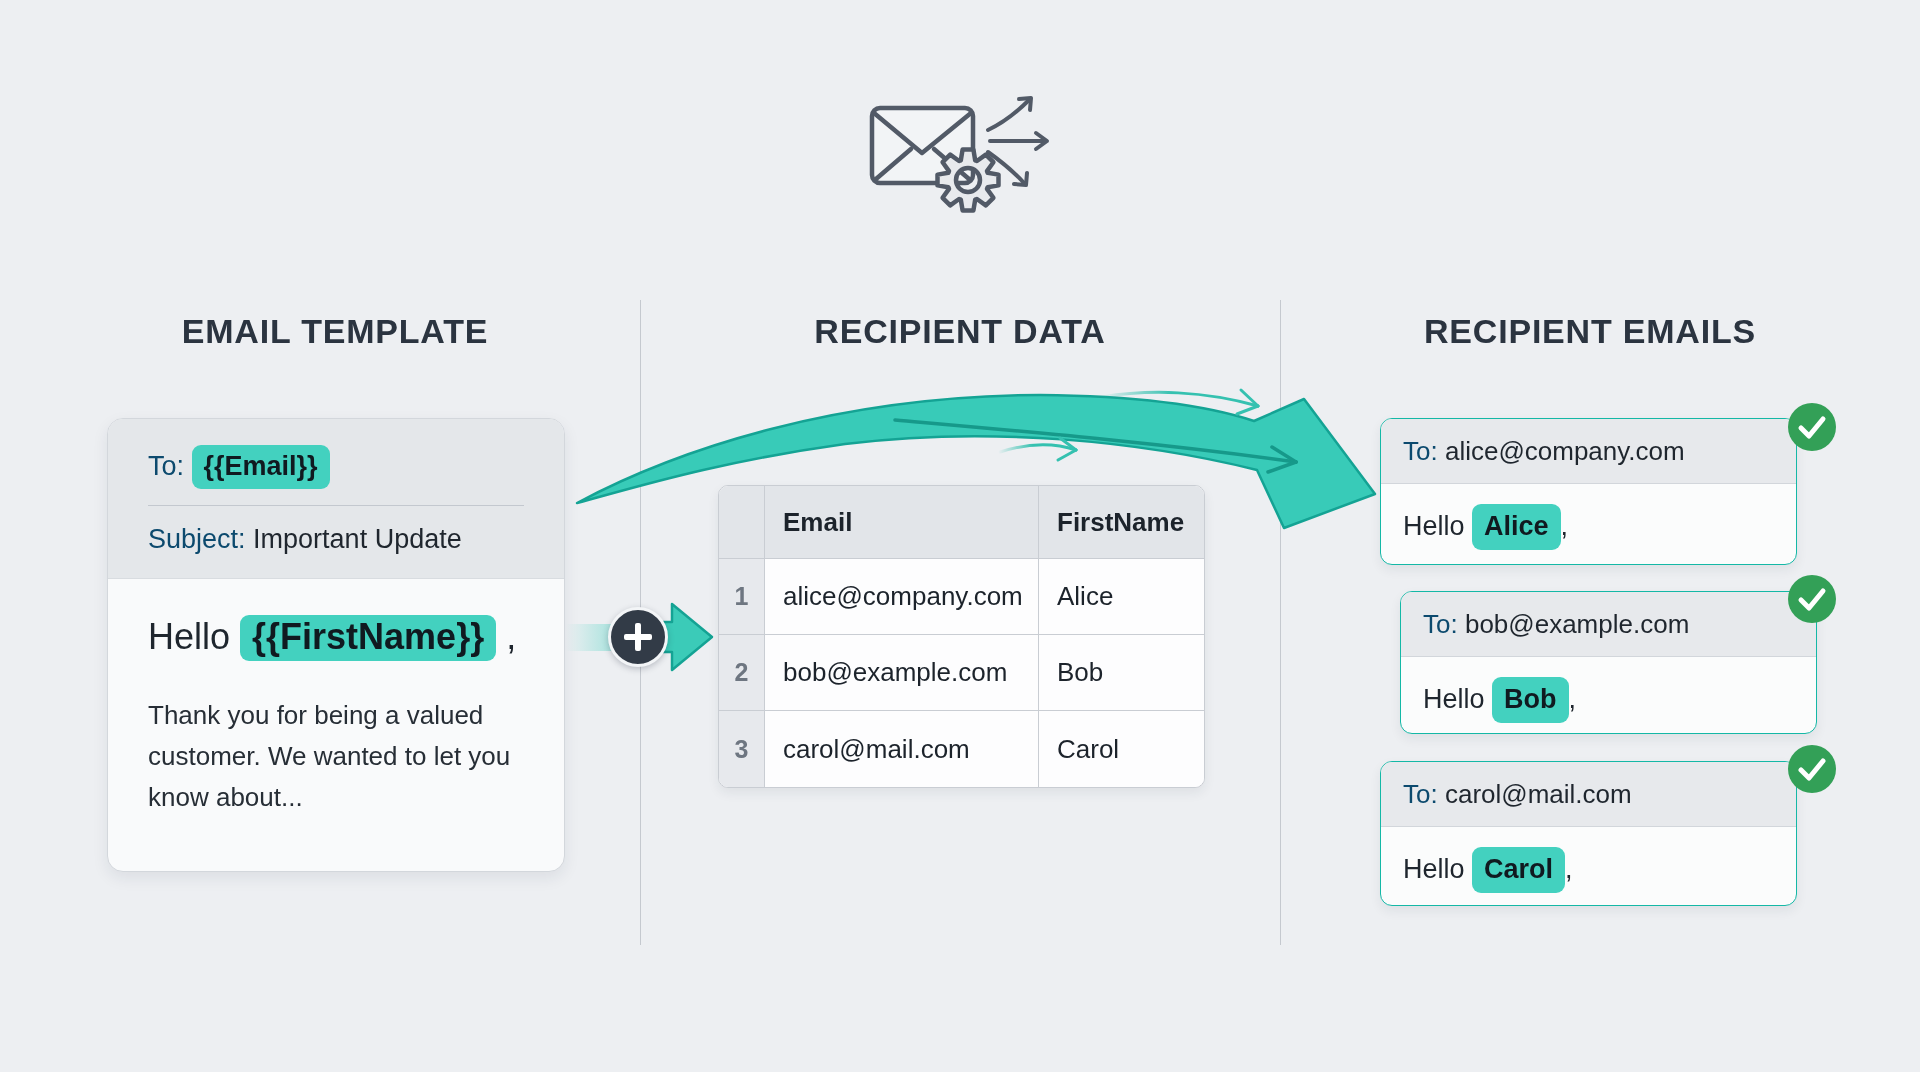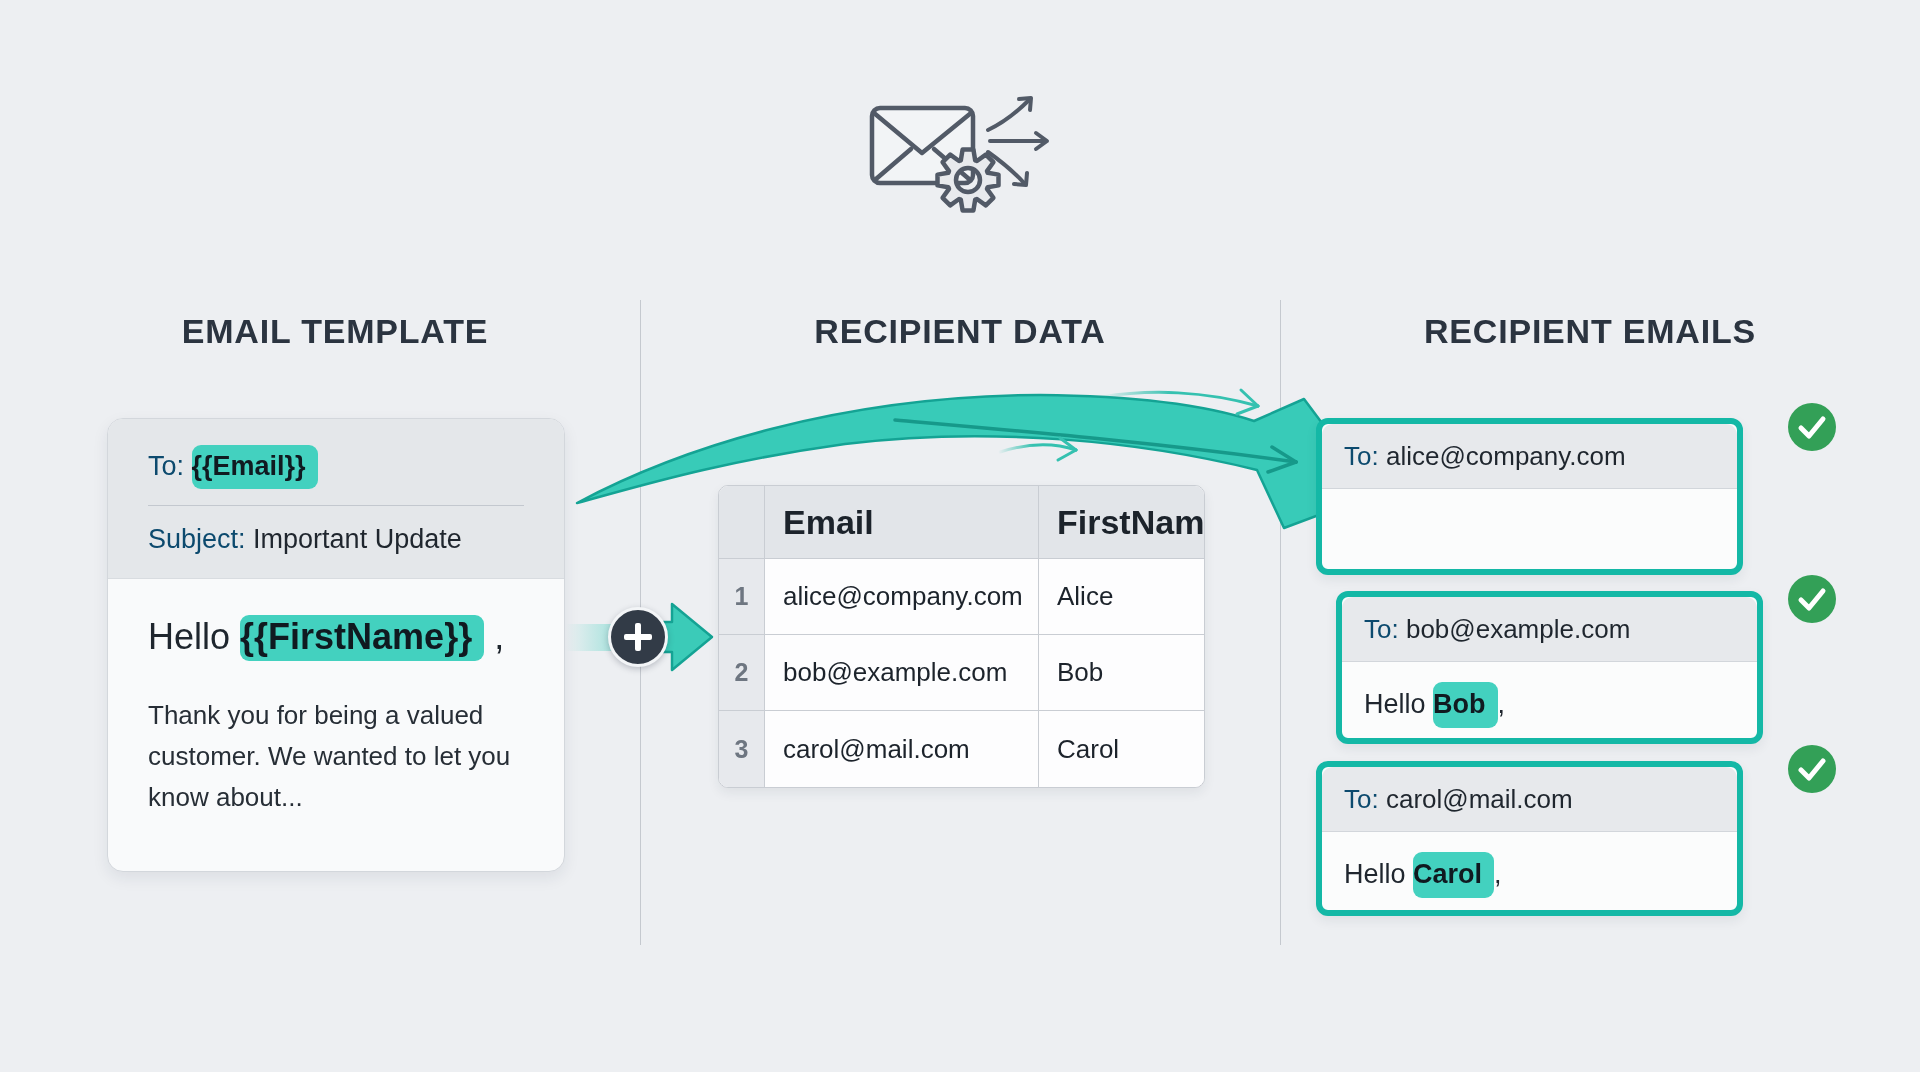--- a/index.html
+++ b/index.html
@@ -26,21 +26,21 @@
     box-shadow:0 6px 16px rgba(30,40,60,.08);
   }
   .tcard-head{
     background:#e4e7ea;border-radius:15px 15px 0 0;
     padding:26px 40px 20px 40px;border-bottom:1px solid #d8dce0;
   }
   .row-line{font-size:27px;line-height:38px;white-space:nowrap;}
   .muted{color:#0c4a6e;}
   .chip{
     display:inline-block;background:#43d1bf;color:#101a20;font-weight:700;
-    border-radius:9px;padding:2px 12px 4px 0;
+    border-radius:9px;padding:2px 12px 4px 12px;
   }
   .head-divider{border:none;border-top:1.5px solid #c3c8cf;margin:16px 0 14px 0;}
   .tcard-body{padding:36px 40px 0 40px;}
   .greeting{font-size:36px;line-height:40px;}
   .body-par{margin-top:34px;width:378px;font-size:26px;line-height:41px;color:#272e36;}
 
   
   .merge-trail{
     position:absolute;left:566px;top:624px;width:60px;height:27px;
     background:linear-gradient(to right,rgba(67,209,191,0),rgba(67,209,191,.5));
@@ -58,27 +58,27 @@
     position:absolute;left:718px;top:485px;
     display:grid;grid-template-columns:46px 274px 165px;grid-template-rows:73px 76px 76px 76px;
     border:1px solid #c9cdd3;border-radius:10px;overflow:hidden;
     box-shadow:0 5px 12px rgba(30,40,60,.07);background:#fdfdfe;
   }
   .rtable>div{border-right:1px solid #c9cdd3;border-bottom:1px solid #c9cdd3;display:flex;align-items:center;}
   .rtable>div:nth-child(3n){border-right:none;}
   .rtable>div:nth-child(n+10){border-bottom:none;}
   .cell-corner,.cell-head{background:#e2e5e9;}
   .cell-num{background:#e7e9ed;color:#6e7681;font-weight:700;font-size:25px;justify-content:center;}
-  .cell-head{font-weight:700;font-size:34px;color:#1c232b;padding-left:18px;}
+  .cell-head{font-weight:700;font-size:26px;color:#1c232b;padding-left:18px;}
   .cell-data{background:#fdfdfe;font-size:26px;color:#1c232b;padding-left:18px;}
 
   
   .ecard{
-    position:absolute;left:1316px;width:415px;
-    border-radius:12px;border:6px solid #14b8a6;background:#fbfcfc;
+    position:absolute;left:1380px;width:415px;
+    border-radius:12px;border:1px solid #14b8a6;background:#fbfcfc;
     box-shadow:0 5px 12px rgba(30,40,60,.07);
   }
   .ecard-head{
     background:#e7e9ec;border-radius:11px 11px 0 0;border-bottom:1px solid #d2d6db;
     height:64px;line-height:64px;padding-left:22px;font-size:26px;white-space:nowrap;
   }
   .ecard-body{padding:20px 22px;font-size:27px;line-height:40px;white-space:nowrap;}
   .badge{position:absolute;width:48px;height:48px;}
 
   svg{display:block;}
@@ -207,20 +207,24 @@
       <path d="M 1076 450 L 1060 438" stroke="#35c1b0"></path>
       <path d="M 1076 450 L 1058 460" stroke="#35c1b0"></path>
     </g>
   </svg>
 
   <div class="ecard" style="top:418px;height:145px;">
     <div class="ecard-head">
       <span class="muted">To:</span>
       <span>alice@company.com</span>
     </div>
+    <div class="ecard-body">
+      <span>Hello</span>
+      <span class="chip">Alice</span><span>,</span>
+    </div>
   </div>
 
   <div class="ecard" style="top:591px;height:141px;margin-left:20px;">
     <div class="ecard-head">
       <span class="muted">To:</span>
       <span>bob@example.com</span>
     </div>
     <div class="ecard-body">
       <span>Hello</span>
       <span class="chip">Bob</span><span>,</span>

